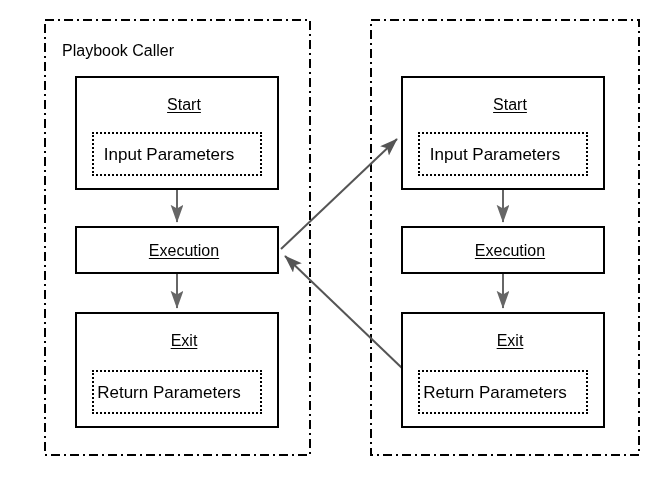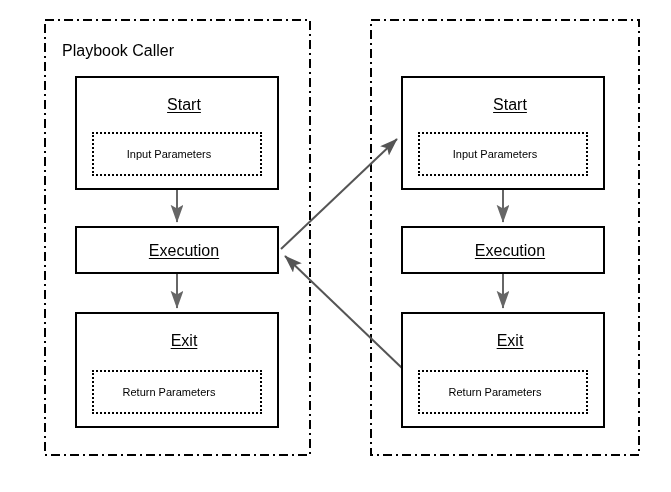--- a/index.html
+++ b/index.html
@@ -54,21 +54,21 @@
     box-sizing: border-box;
     background: #ffffff;
   }
   .param-label {
     position: absolute;
     left: 0;
     right: 16px;
     top: 50%;
     transform: translateY(-50%);
     text-align: center;
-    font-size: 11px;
+    font-size: 17px;
     color: #000;
     white-space: nowrap;
     line-height: 15px;
   }
   #edges {
     position: absolute;
     left: 0;
     top: 0;
     width: 671px;
     height: 492px;

